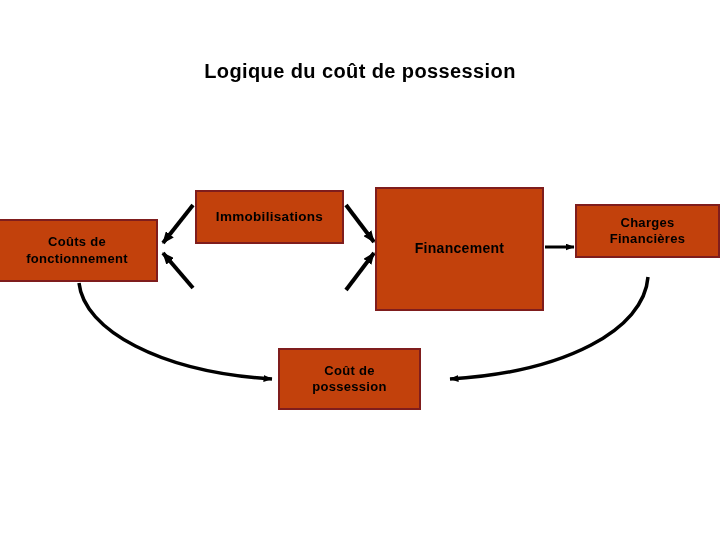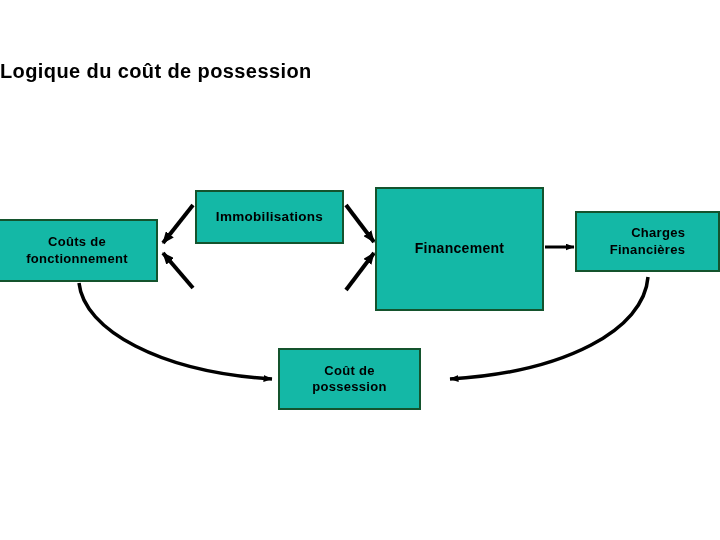--- a/index.html
+++ b/index.html
@@ -22,33 +22,34 @@
     width: 720px;
     height: 540px;
     background: #ffffff;
   }
 
   #diagram-title {
     position: absolute;
     left: 0;
     top: 60px;
     width: 720px;
+    text-align: center;
     font-size: 20px;
     font-weight: bold;
     letter-spacing: 0.4px;
     color: #000000;
     white-space: nowrap;
   }
 
   
   .node {
     position: absolute;
     box-sizing: border-box;
-    background: #14b8a6;
-    border: 2px solid #14532d;
+    background: #c2410c;
+    border: 2px solid #7f1d1d;
     display: flex;
     align-items: center;
     justify-content: center;
     text-align: center;
     color: #000000;
     font-size: 13px;
     font-weight: bold;
     line-height: 1.25;
     letter-spacing: 0.3px;
   }
@@ -63,21 +64,21 @@
     font-size: 13.5px;
   }
   #node-stocks {
     left: 195px; top: 255px;  width: 149px; height: 53px;
   }
   #node-financement {
     left: 375px; top: 187px;  width: 169px; height: 124px;
     font-size: 14px;
   }
   #node-charges-financieres {
-    left: 575px; top: 211px;  width: 145px; height: 61px; text-align: right;
+    left: 575px; top: 204px;  width: 145px; height: 54px;
   }
   #node-cout-possession {
     left: 278px; top: 348px;  width: 143px; height: 62px;
   }
 
   
   #connectors {
     position: absolute;
     left: 0; top: 0;
     width: 720px;

